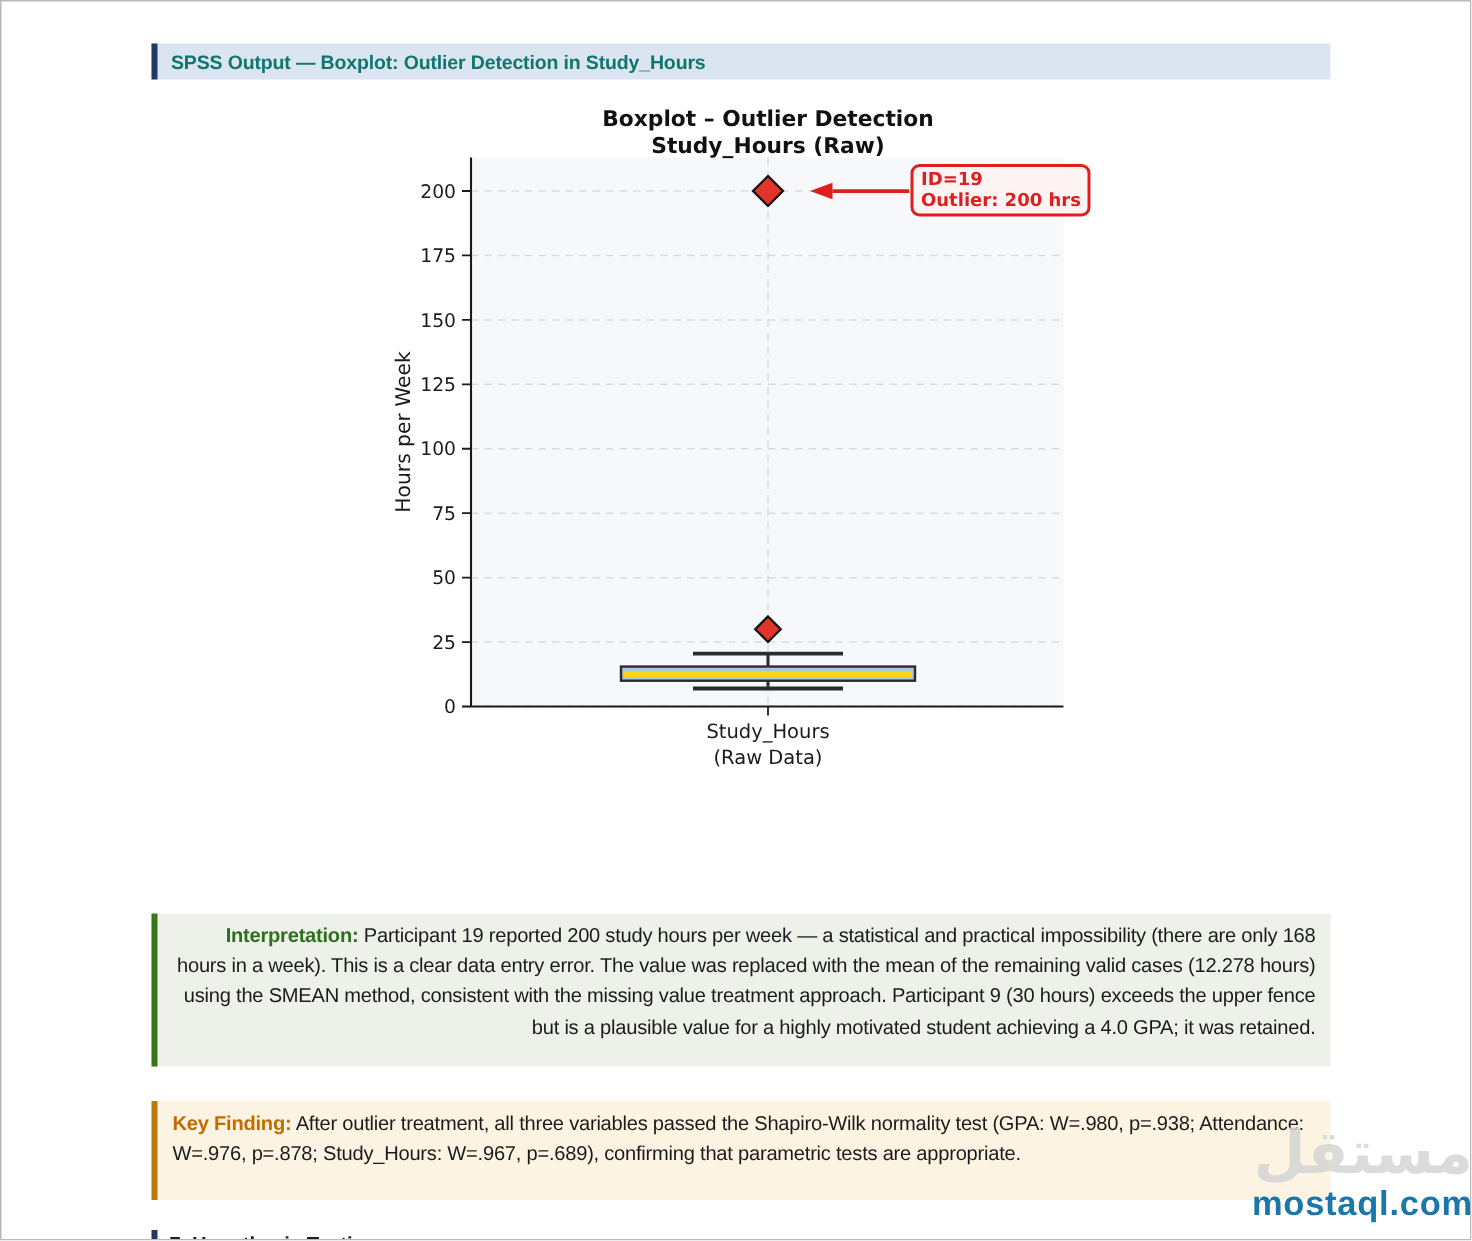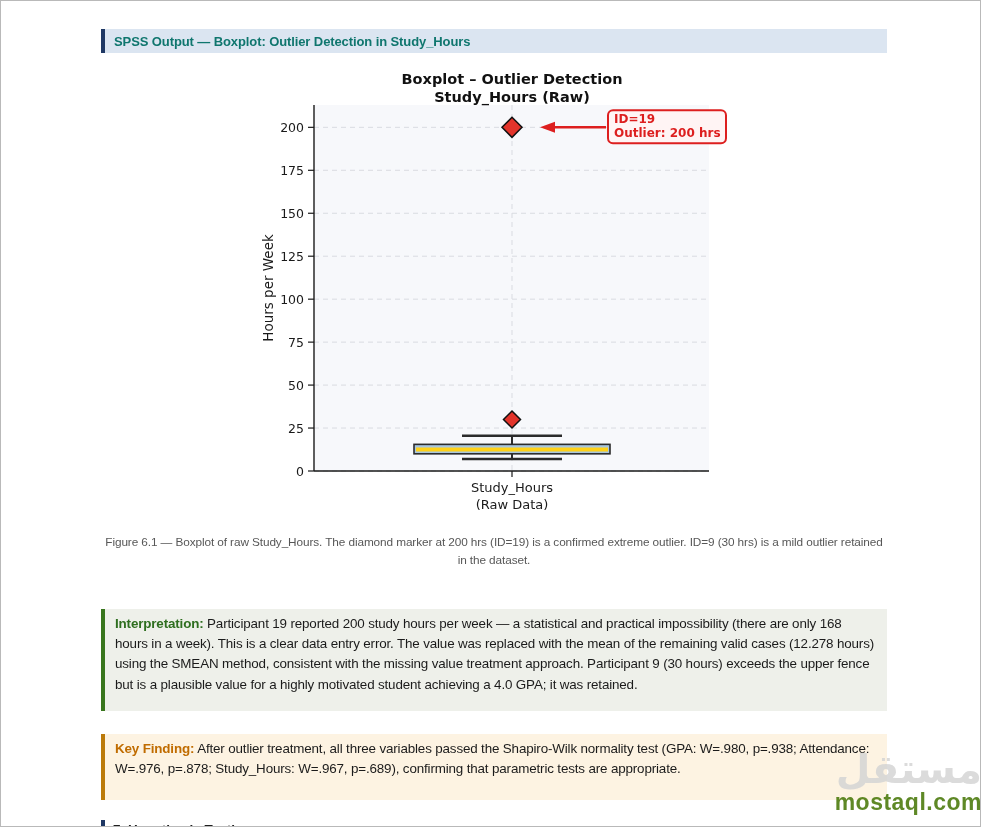--- a/index.html
+++ b/index.html
@@ -20,35 +20,35 @@
   .fig-caption{
     position:absolute;left:100px;top:532px;width:786px;
     text-align:center;color:#575757;font-size:11.8px;line-height:1.55;letter-spacing:-0.1px;
   }
   .callout{
     position:absolute;left:100px;width:786px;box-sizing:border-box;
     padding:5px 10px 6px 10px;font-size:13.4px;line-height:20.2px;color:#1b1b1b;
     letter-spacing:-0.15px;
   }
   .callout .label{font-weight:bold;}
-  .interpretation{top:608px;min-height:102px;background:#eef0ea;border-left:4px solid #38761d;}
+  .interpretation{top:608px;min-height:102px;background:#eef0ea;border-left:4px solid #38761d;text-align:right;}
   .interpretation .label{color:#2e6e1f;}
   .key-finding{top:733px;min-height:66px;background:#fdf3e2;border-left:4px solid #bb7a0a;}
   .key-finding .label{color:#c06c00;}
   .watermark{
     position:absolute;left:0;top:748px;width:981px;text-align:right;
     pointer-events:none;color:#d5d5d5;z-index:5;
   }
   .watermark .wm-logo{
     font-family:"DejaVu Sans",sans-serif;font-size:40px;font-weight:bold;
     line-height:40px;opacity:.85;letter-spacing:2px;
   }
   .watermark .wm-site{
     font-size:23px;font-weight:bold;line-height:24px;margin-top:1px;
-    color:#4d7c0f;letter-spacing:.5px;opacity:.9;
+    color:#0369a1;letter-spacing:.5px;opacity:.9;
   }
   .next-heading{
     position:absolute;left:100px;top:819px;font-weight:bold;font-size:13.5px;color:#1f1f1f;
     border-left:4px solid #1f3864;padding-left:8px;height:20px;line-height:20px;
   }
 </style>
 </head>
 <body>
 
 <div class="page">
@@ -103,21 +103,20 @@
       <rect x="349" y="52.33802816901408" width="118" height="33" rx="5" fill="#fff4f4" stroke="#dd1f1f" stroke-width="2"></rect>
       <text x="355" y="65.33802816901408" font-size="12" font-weight="bold" fill="#dd1f1f" font-family="&quot;DejaVu Sans&quot;, sans-serif">ID=19</text>
       <text x="355" y="79.33802816901408" font-size="12" font-weight="bold" fill="#dd1f1f" font-family="&quot;DejaVu Sans&quot;, sans-serif">Outlier: 200 hrs</text>
       <text x="253" y="26" text-anchor="middle" font-size="14.5" font-weight="bold" fill="#111111" font-family="&quot;DejaVu Sans&quot;, sans-serif">Boxplot – Outlier Detection</text>
       <text x="253" y="44" text-anchor="middle" font-size="14.5" font-weight="bold" fill="#111111" font-family="&quot;DejaVu Sans&quot;, sans-serif">Study_Hours (Raw)</text>
       <text transform="translate(14 230) rotate(-90)" text-anchor="middle" font-size="13.5" fill="#1a1a1a" font-family="&quot;DejaVu Sans&quot;, sans-serif">Hours per Week</text>
       <text x="253" y="434" text-anchor="middle" font-size="13" fill="#1a1a1a" font-family="&quot;DejaVu Sans&quot;, sans-serif">Study_Hours</text>
       <text x="253" y="451" text-anchor="middle" font-size="13" fill="#1a1a1a" font-family="&quot;DejaVu Sans&quot;, sans-serif">(Raw Data)</text>
     </svg>
 
-  <div class="fig-caption">Figure 6.1 — Boxplot of raw Study_Hours. The diamond marker at 200 hrs (ID=19) is a confirmed extreme outlier. ID=9 (30 hrs) is a mild outlier retained in the dataset.</div>
 
   <div class="callout interpretation">
     <span class="label">Interpretation:</span><span> Participant 19 reported 200 study hours per week — a statistical and practical impossibility (there are only 168 hours in a week). This is a clear data entry error. The value was replaced with the mean of the remaining valid cases (12.278 hours) using the SMEAN method, consistent with the missing value treatment approach. Participant 9 (30 hours) exceeds the upper fence but is a plausible value for a highly motivated student achieving a 4.0 GPA; it was retained.</span>
   </div>
 
   <div class="callout key-finding">
     <span class="label">Key Finding:</span><span> After outlier treatment, all three variables passed the Shapiro-Wilk normality test (GPA: W=.980, p=.938; Attendance: W=.976, p=.878; Study_Hours: W=.967, p=.689), confirming that parametric tests are appropriate.</span>
   </div>
 
   <div class="watermark">

